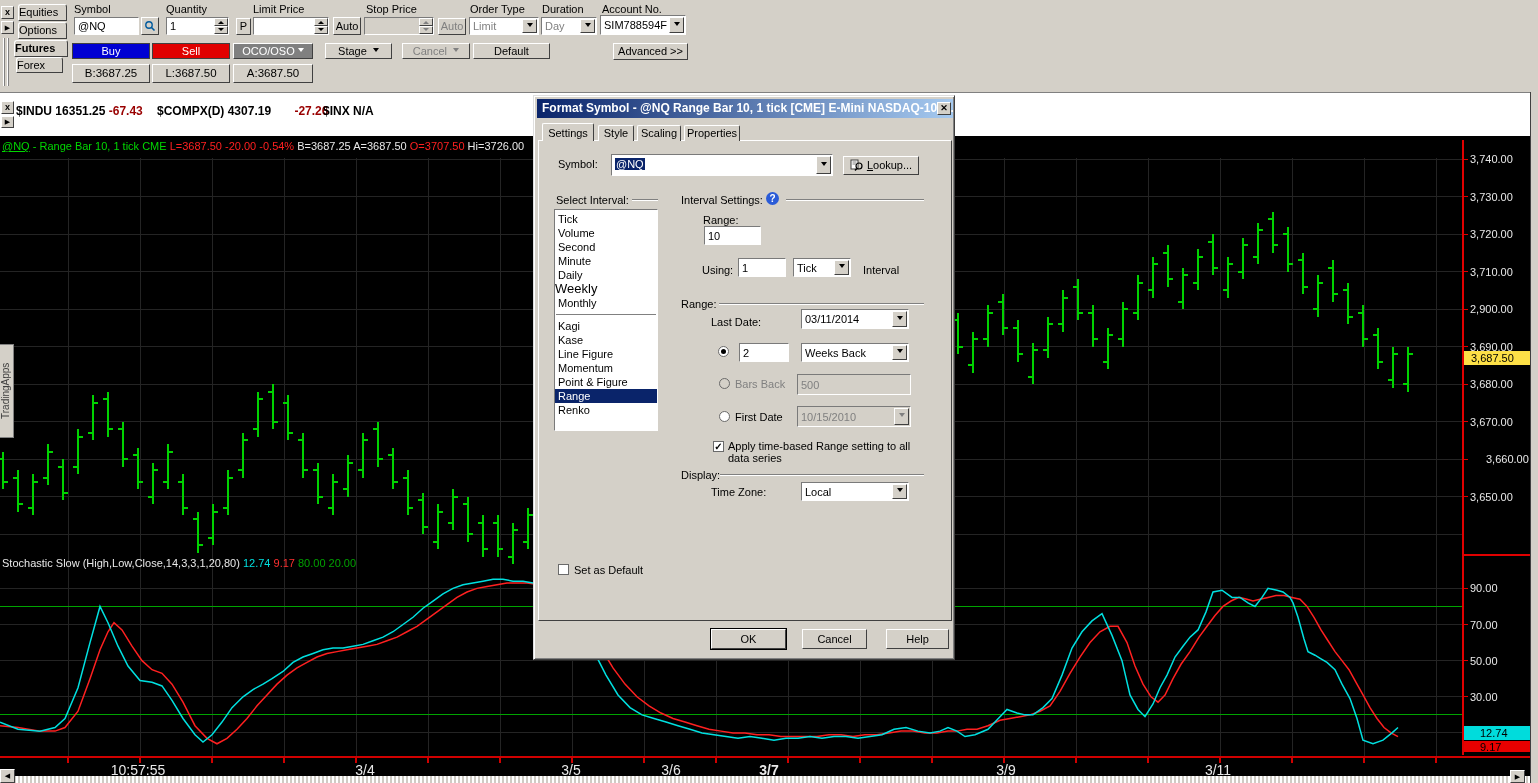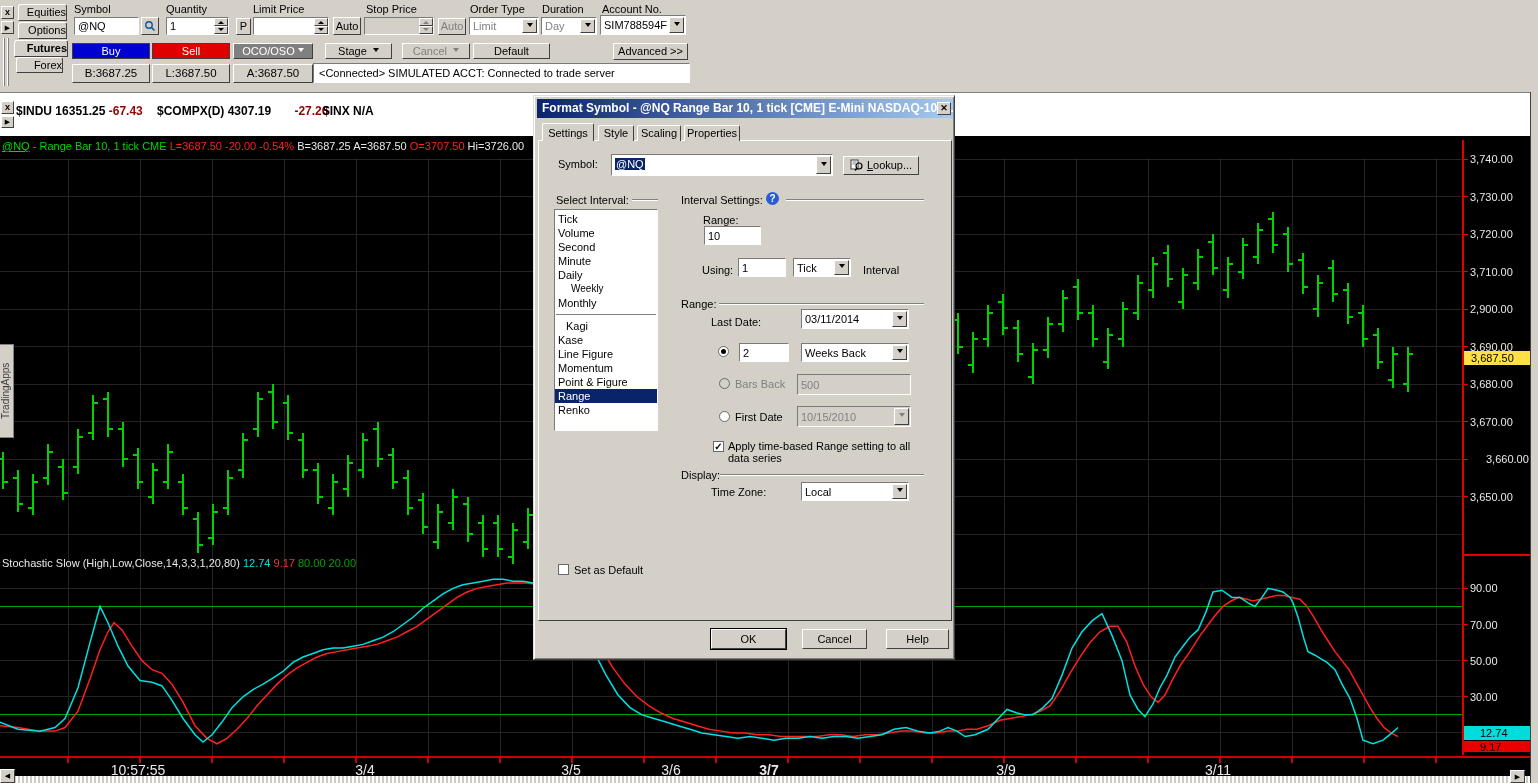--- a/index.html
+++ b/index.html
@@ -22,21 +22,21 @@
   .tri-u2 { width:0;height:0;border:3px solid transparent;border-bottom:3px solid #000; margin-top:-2px;}
   .tri-d2 { width:0;height:0;border:3px solid transparent;border-top:3px solid #000; margin-bottom:-2px;}
   .etch { height:0; border-top:1px solid #808080; box-shadow:0 1px 0 #ffffff; }
   .radio { width:11px; height:11px; border-radius:50%; background:#fff; border:1px solid #6a6a6a; }
   .radio.sel::after { content:''; display:block; width:5px; height:5px; border-radius:50%; background:#000; margin:2px; }
   .radio.disr { background:#d4d0c8; }
   .cb { width:11px; height:11px; background:#fff; border:1px solid #6a6a6a; font-size:10px; line-height:9px; text-align:center; font-weight:bold; }
   .dtab { position:absolute; background:#d4d0c8; border:1px solid; border-color:#ffffff #404040 #404040 #ffffff;
     border-bottom:none; border-radius:2px 2px 0 0; text-align:center; font-size:11px; z-index:2; }
   .side-tab { position:absolute; background:#d4d0c8; border:1px solid; border-color:#ffffff #404040 #404040 #ffffff;
-    border-radius:3px 3px 0 0; font-size:11px; text-align:right; }
+    border-radius:3px 3px 0 0; font-size:11px; text-align:left; }
   .axis-lbl { position:absolute; color:#e8e8e8; font-size:11px; line-height:12px; }
   .axis-tick { position:absolute; width:6px; height:1px; background:#e00000; }
   .tlabel { position:absolute; color:#e8e8e8; font-size:14px; transform:translateX(-50%); }
 </style>
 </head>
 <body>
 
 <div class="abs" id="toolbar" style="left:0;top:0;width:1538px;height:92px;background:#d4d0c8;">
   <div class="abs btn" style="left:1px;top:6px;width:13px;height:13px;font-size:9px;line-height:10px;font-weight:bold;">x</div>
   <div class="abs btn" style="left:1px;top:21px;width:13px;height:13px;font-size:7px;line-height:11px;">▶</div>
@@ -113,21 +113,20 @@
   <div class="abs" style="left:152px;top:43px;width:78px;height:16px;background:#e00000;border:1px solid #404040;color:#fff;font-size:11px;text-align:center;line-height:14px;">Sell</div>
   <div class="abs" style="left:233px;top:43px;width:80px;height:16px;background:#808080;border:1px solid;border-color:#fff #404040 #404040 #fff;color:#fff;font-size:11px;text-align:center;line-height:14px;"><span>OCO/OSO</span> <span class="tri-d w"></span></div>
   <div class="abs btn" style="left:325px;top:43px;width:67px;height:16px;line-height:14px;"><span>Stage</span>&nbsp;&nbsp;<span class="tri-d"></span></div>
   <div class="abs btn dis" style="left:402px;top:43px;width:68px;height:16px;line-height:14px;"><span>Cancel</span>&nbsp;&nbsp;<span class="tri-d g"></span></div>
   <div class="abs btn" style="left:473px;top:43px;width:77px;height:16px;line-height:14px;">Default</div>
   <div class="abs btn" style="left:613px;top:43px;width:75px;height:17px;line-height:15px;">Advanced &gt;&gt;</div>
 
   <div class="abs btn" style="left:72px;top:64px;width:78px;height:19px;line-height:17px;font-size:11.5px;">B:3687.25</div>
   <div class="abs btn" style="left:152px;top:64px;width:78px;height:19px;line-height:17px;font-size:11.5px;">L:3687.50</div>
   <div class="abs btn" style="left:233px;top:64px;width:80px;height:19px;line-height:17px;font-size:11.5px;">A:3687.50</div>
-  <div class="abs" style="left:313px;top:63px;width:377px;height:20px;background:#fff;border:1px solid;border-color:#7a7a7a #fff #fff #7a7a7a;font-size:11px;padding:3px 0 0 5px;white-space:nowrap;">&lt;Connected&gt; SIMULATED ACCT: Connected to trade server</div>
 </div>
 
 <div class="abs" id="ticker-row" style="left:0;top:92px;width:1538px;height:44px;background:#fff;border-top:1px solid #808080;">
   <div class="abs btn" style="left:1px;top:8px;width:13px;height:13px;font-size:9px;line-height:10px;font-weight:bold;">x</div>
   <div class="abs btn" style="left:1px;top:23px;width:13px;height:12px;font-size:7px;line-height:10px;">▶</div>
   <div class="abs" style="left:16px;top:11px;font-size:12px;font-weight:bold;white-space:nowrap;">
     <span>$INDU</span> <span>16351.25</span> <span style="color:#990000;">-67.43</span>
   </div>
   <div class="abs" style="left:157px;top:11px;font-size:12px;font-weight:bold;white-space:nowrap;">
     <span>$COMPX(D)</span> <span>4307.19</span> <span style="color:#990000;margin-left:20px;">-27.26</span>
@@ -239,24 +238,24 @@
 
   <div class="abs lbl" style="left:22px;top:98px;z-index:4;">Select Interval:</div>
   <div class="abs etch" style="left:98px;top:103px;width:26px;z-index:4;"></div>
 
   <div class="abs sunken" id="interval-list" style="left:20px;top:113px;width:104px;height:222px;z-index:4;padding-top:2px;">
       <div style="font-size: 11px; height: 14px; line-height: 14px; padding-left: 3px; white-space: nowrap;">Tick</div>
       <div style="font-size: 11px; height: 14px; line-height: 14px; padding-left: 3px; white-space: nowrap;">Volume</div>
       <div style="font-size: 11px; height: 14px; line-height: 14px; padding-left: 3px; white-space: nowrap;">Second</div>
       <div style="font-size: 11px; height: 14px; line-height: 14px; padding-left: 3px; white-space: nowrap;">Minute</div>
       <div style="font-size: 11px; height: 14px; line-height: 14px; padding-left: 3px; white-space: nowrap;">Daily</div>
-      <div style="font-size: 10px; height: 14px; line-height: 14px; padding-left: 16px; white-space: nowrap;">Weekly</div>
+      <div style="font-size: 13px; height: 14px; line-height: 14px; padding-left: 0; white-space: nowrap;">Weekly</div>
       <div style="font-size: 11px; height: 14px; line-height: 14px; padding-left: 3px; white-space: nowrap;">Monthly</div>
       <div class="etch" style="margin: 4px 1px;"></div>
-      <div style="font-size: 11px; height: 14px; line-height: 14px; padding-left: 11px; white-space: nowrap;">Kagi</div>
+      <div style="font-size: 11px; height: 14px; line-height: 14px; padding-left: 3px; white-space: nowrap;">Kagi</div>
       <div style="font-size: 11px; height: 14px; line-height: 14px; padding-left: 3px; white-space: nowrap;">Kase</div>
       <div style="font-size: 11px; height: 14px; line-height: 14px; padding-left: 3px; white-space: nowrap;">Line Figure</div>
       <div style="font-size: 11px; height: 14px; line-height: 14px; padding-left: 3px; white-space: nowrap;">Momentum</div>
       <div style="font-size: 11px; height: 14px; line-height: 14px; padding-left: 3px; white-space: nowrap;">Point &amp; Figure</div>
       <div style="font-size: 11px; height: 14px; line-height: 14px; padding-left: 3px; white-space: nowrap; background: rgb(10, 36, 106); color: rgb(255, 255, 255);">Range</div>
       <div style="font-size: 11px; height: 14px; line-height: 14px; padding-left: 3px; white-space: nowrap;">Renko</div>
     </div>
 
   <div class="abs lbl" style="left:147px;top:98px;z-index:4;">Interval Settings:</div>
   <div class="abs" style="left:232px;top:96px;width:13px;height:13px;border-radius:50%;background:#2a5bd7;color:#fff;font-size:10px;font-weight:bold;text-align:center;line-height:13px;z-index:4;">?</div>

